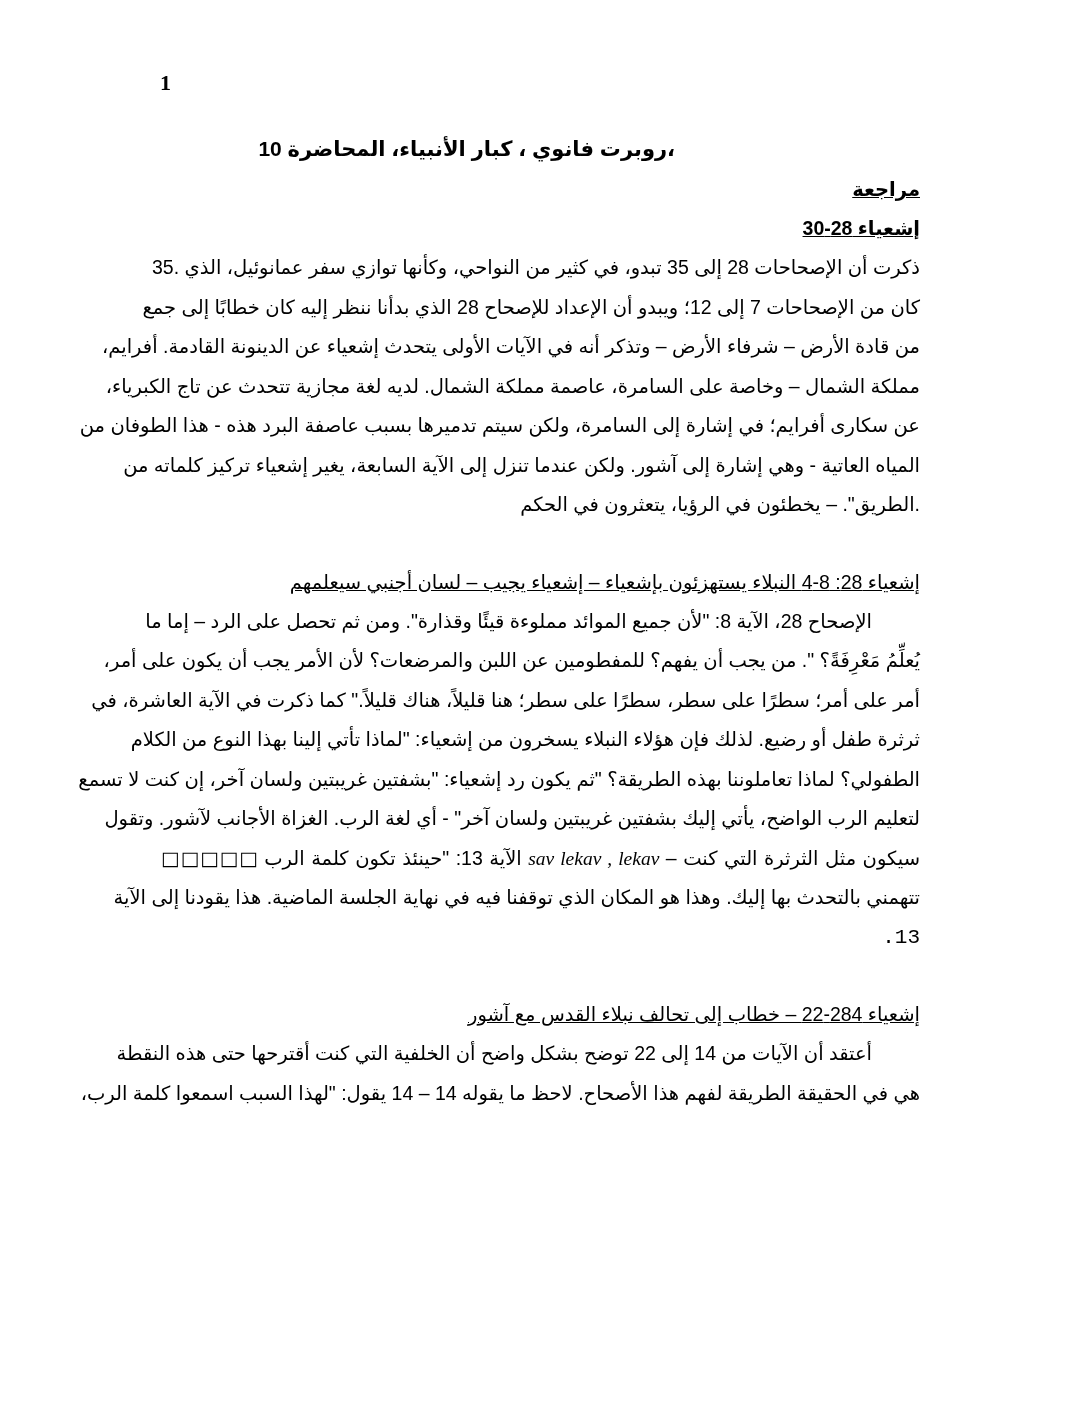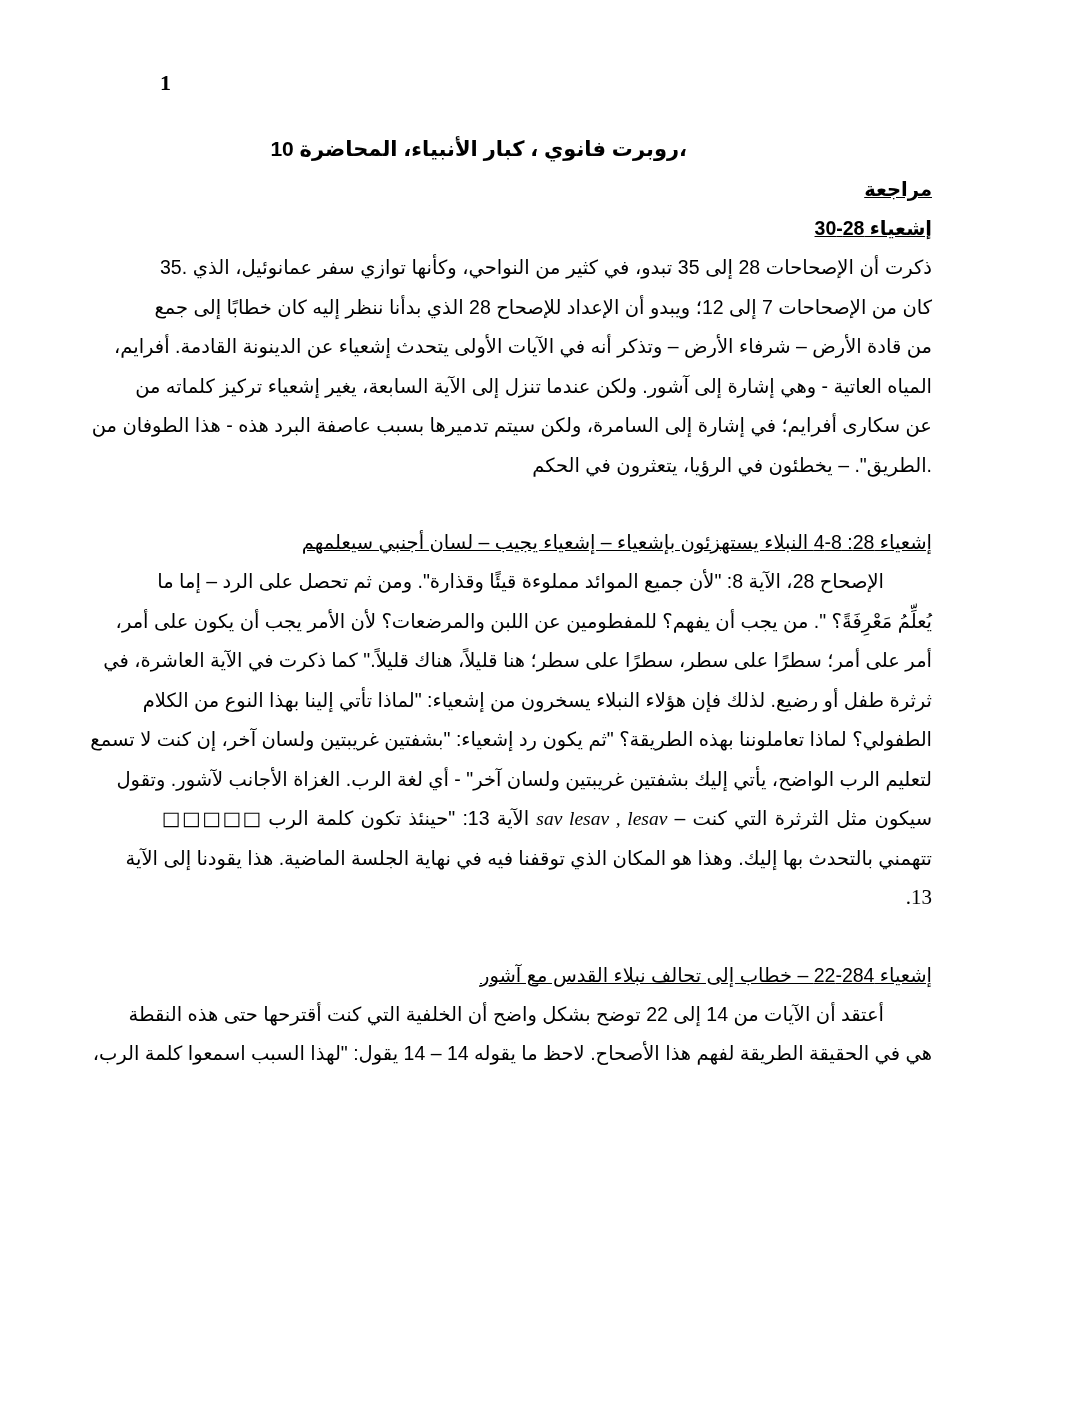--- a/index.html
+++ b/index.html
@@ -1,19 +1,19 @@
 <!DOCTYPE html>
 <html><head>
 <meta charset="utf-8">
 <style>
   html, body { margin:0; padding:0; background:#ffffff; }
   body { width:1088px; height:1408px; position:relative; overflow:hidden;
          font-family: "Liberation Serif", "DejaVu Serif", serif; color:#000; }
   .page-num { position:absolute; left:160px; top:70px; font-size:22px; font-weight:bold; }
-  .doc { position:absolute; left:160px; right:156px; top:128px; direction:rtl;
+  .doc { position:absolute; left:160px; right:168px; top:128px; direction:rtl;
          font-family: "Liberation Sans", "DejaVu Sans", sans-serif; font-size:19.5px; }
   .title { font-weight:bold; font-size:21px; text-align:right; margin-right:245px; height:42px; line-height:42px; }
   .heading-bold { font-weight:bold; font-size:19.5px; line-height:39px;text-decoration:underline; }
   .line { display:block; line-height:39.5px; text-align:justify; text-align-last:justify; white-space:nowrap; }
   .line.first { padding-right:48px; }
   .line.last { text-align-last:right; }
   .latin { font-family: "Liberation Serif", "DejaVu Serif", serif; font-style:italic; direction:ltr; unicode-bidi:embed; }
   .box { font-family:"DejaVu Sans", sans-serif; letter-spacing:2px; }
   .gap { height:38px; }
 </style>
@@ -24,38 +24,39 @@
 
 <div class="doc">
   <div class="title">،روبرت فانوي ، كبار الأنبياء، المحاضرة 10</div>
   <div class="heading-bold">مراجعة</div>
   <div class="heading-bold">إشعياء 28-30</div>
 
   <div>
     <span class="line">ذكرت أن الإصحاحات 28 إلى 35 تبدو، في كثير من النواحي، وكأنها توازي سفر عمانوئيل، الذي .35</span>
     <span class="line">كان من الإصحاحات 7 إلى 12؛ ويبدو أن الإعداد للإصحاح 28 الذي بدأنا ننظر إليه كان خطابًا إلى جمع</span>
     <span class="line">من قادة الأرض – شرفاء الأرض – وتذكر أنه في الآيات الأولى يتحدث إشعياء عن الدينونة القادمة. أفرايم،</span>
+    <span class="line">مملكة الشمال – وخاصة على السامرة، عاصمة مملكة الشمال. لديه لغة مجازية تتحدث عن تاج الكبرياء،</span>
+    <span class="line">عن سكارى أفرايم؛ في إشارة إلى السامرة، ولكن سيتم تدميرها بسبب عاصفة البرد هذه - هذا الطوفان من</span>
     <span class="line">المياه العاتية - وهي إشارة إلى آشور. ولكن عندما تنزل إلى الآية السابعة، يغير إشعياء تركيز كلماته من</span>
-    <span class="line">عن سكارى أفرايم؛ في إشارة إلى السامرة، ولكن سيتم تدميرها بسبب عاصفة البرد هذه - هذا الطوفان من</span>
     <span class="line last">.الطريق". – يخطئون في الرؤيا، يتعثرون في الحكم</span>
   </div>
 
   <div class="gap"></div>
 
   <div class="heading-bold" style="font-weight:normal">إشعياء 28: 8-4 النبلاء يستهزئون بإشعياء – إشعياء يجيب – لسان أجنبي سيعلمهم</div>
   <div>
     <span class="line first">الإصحاح 28، الآية 8: "لأن جميع الموائد مملوءة قيئًا وقذارة". ومن ثم تحصل على الرد – إما ما</span>
     <span class="line">يُعلِّمُ مَعْرِفَةً؟ ". من يجب أن يفهم؟ للمفطومين عن اللبن والمرضعات؟ لأن الأمر يجب أن يكون على أمر،</span>
     <span class="line">أمر على أمر؛ سطرًا على سطر، سطرًا على سطر؛ هنا قليلاً، هناك قليلاً." كما ذكرت في الآية العاشرة، في</span>
     <span class="line">ثرثرة طفل أو رضيع. لذلك فإن هؤلاء النبلاء يسخرون من إشعياء: "لماذا تأتي إلينا بهذا النوع من الكلام</span>
     <span class="line">الطفولي؟ لماذا تعاملوننا بهذه الطريقة؟ "ثم يكون رد إشعياء: "بشفتين غريبتين ولسان آخر، إن كنت لا تسمع</span>
     <span class="line">لتعليم الرب الواضح، يأتي إليك بشفتين غريبتين ولسان آخر" - أي لغة الرب. الغزاة الأجانب لآشور. وتقول</span>
-    <span class="line"><span>سيكون مثل الثرثرة التي كنت – </span><span class="latin">sav lesav , lesav</span><span> الآية 13: "حينئذ تكون كلمة الرب </span><span class="box">□□□□□</span></span>
+    <span class="line"><span>سيكون مثل الثرثرة التي كنت – </span><span class="latin">sav lekav , lekav</span><span> الآية 13: "حينئذ تكون كلمة الرب </span><span class="box">□□□□□</span></span>
     <span class="line">تتهمني بالتحدث بها إليك. وهذا هو المكان الذي توقفنا فيه في نهاية الجلسة الماضية. هذا يقودنا إلى الآية</span>
-    <span class="line last" style="font-family:Liberation Serif, serif;font-size:21px">13.</span>
+    <span class="line last" style="font-family:Liberation Mono, monospace;font-size:21px">13.</span>
   </div>
 
   <div class="gap"></div>
 
   <div class="heading-bold" style="font-weight:normal">إشعياء 284-22 – خطاب إلى تحالف نبلاء القدس مع آشور</div>
   <div>
     <span class="line first">أعتقد أن الآيات من 14 إلى 22 توضح بشكل واضح أن الخلفية التي كنت أقترحها حتى هذه النقطة</span>
     <span class="line">هي في الحقيقة الطريقة لفهم هذا الأصحاح. لاحظ ما يقوله 14 – 14 يقول: "لهذا السبب اسمعوا كلمة الرب،</span>
   </div>
 </div>

